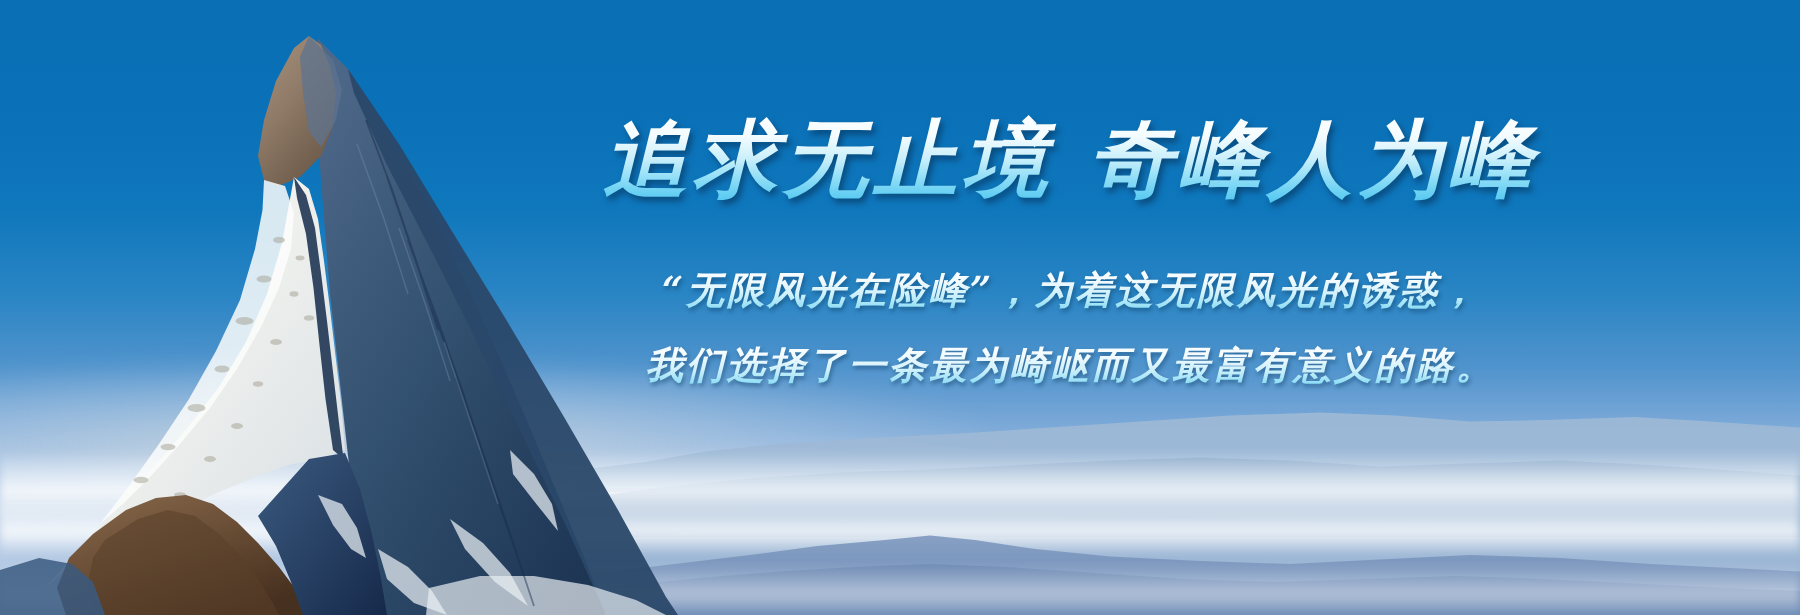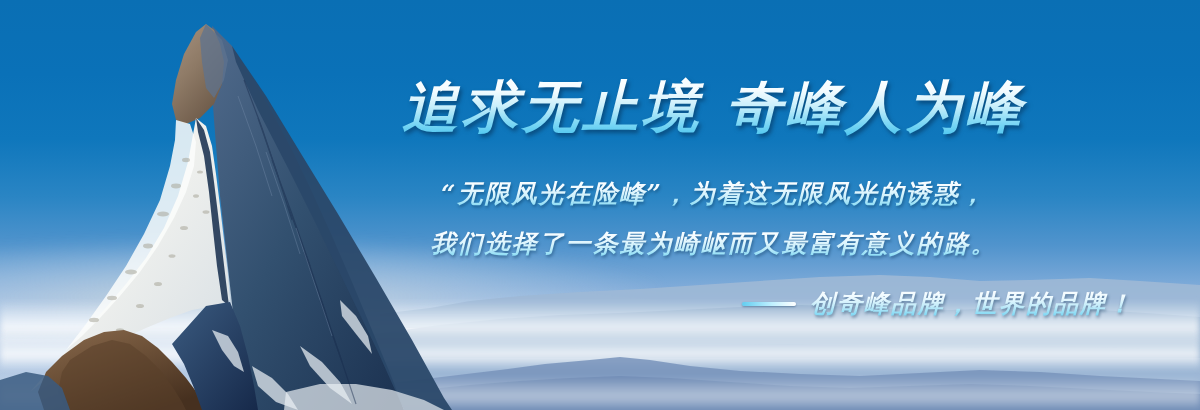--- a/index.html
+++ b/index.html
@@ -353,19 +353,15 @@
   </div>
 
   <div class="copy">
 
     <div class="headline">追求无止境  奇峰人为峰</div>
 
     <div class="sub l2">我们选择了一条最为崎岖而又最富有意义的路。</div>
 
     <div class="sub l1">“无限风光在险峰”，为着这无限风光的诱惑，</div>
 
-    <div class="tagline">
-      <span class="tag-dash"></span>
-      <span class="tag-text">创奇峰品牌，世界的品牌！</span>
-    </div>
 
   </div>
 </div>
 
 </body></html>

